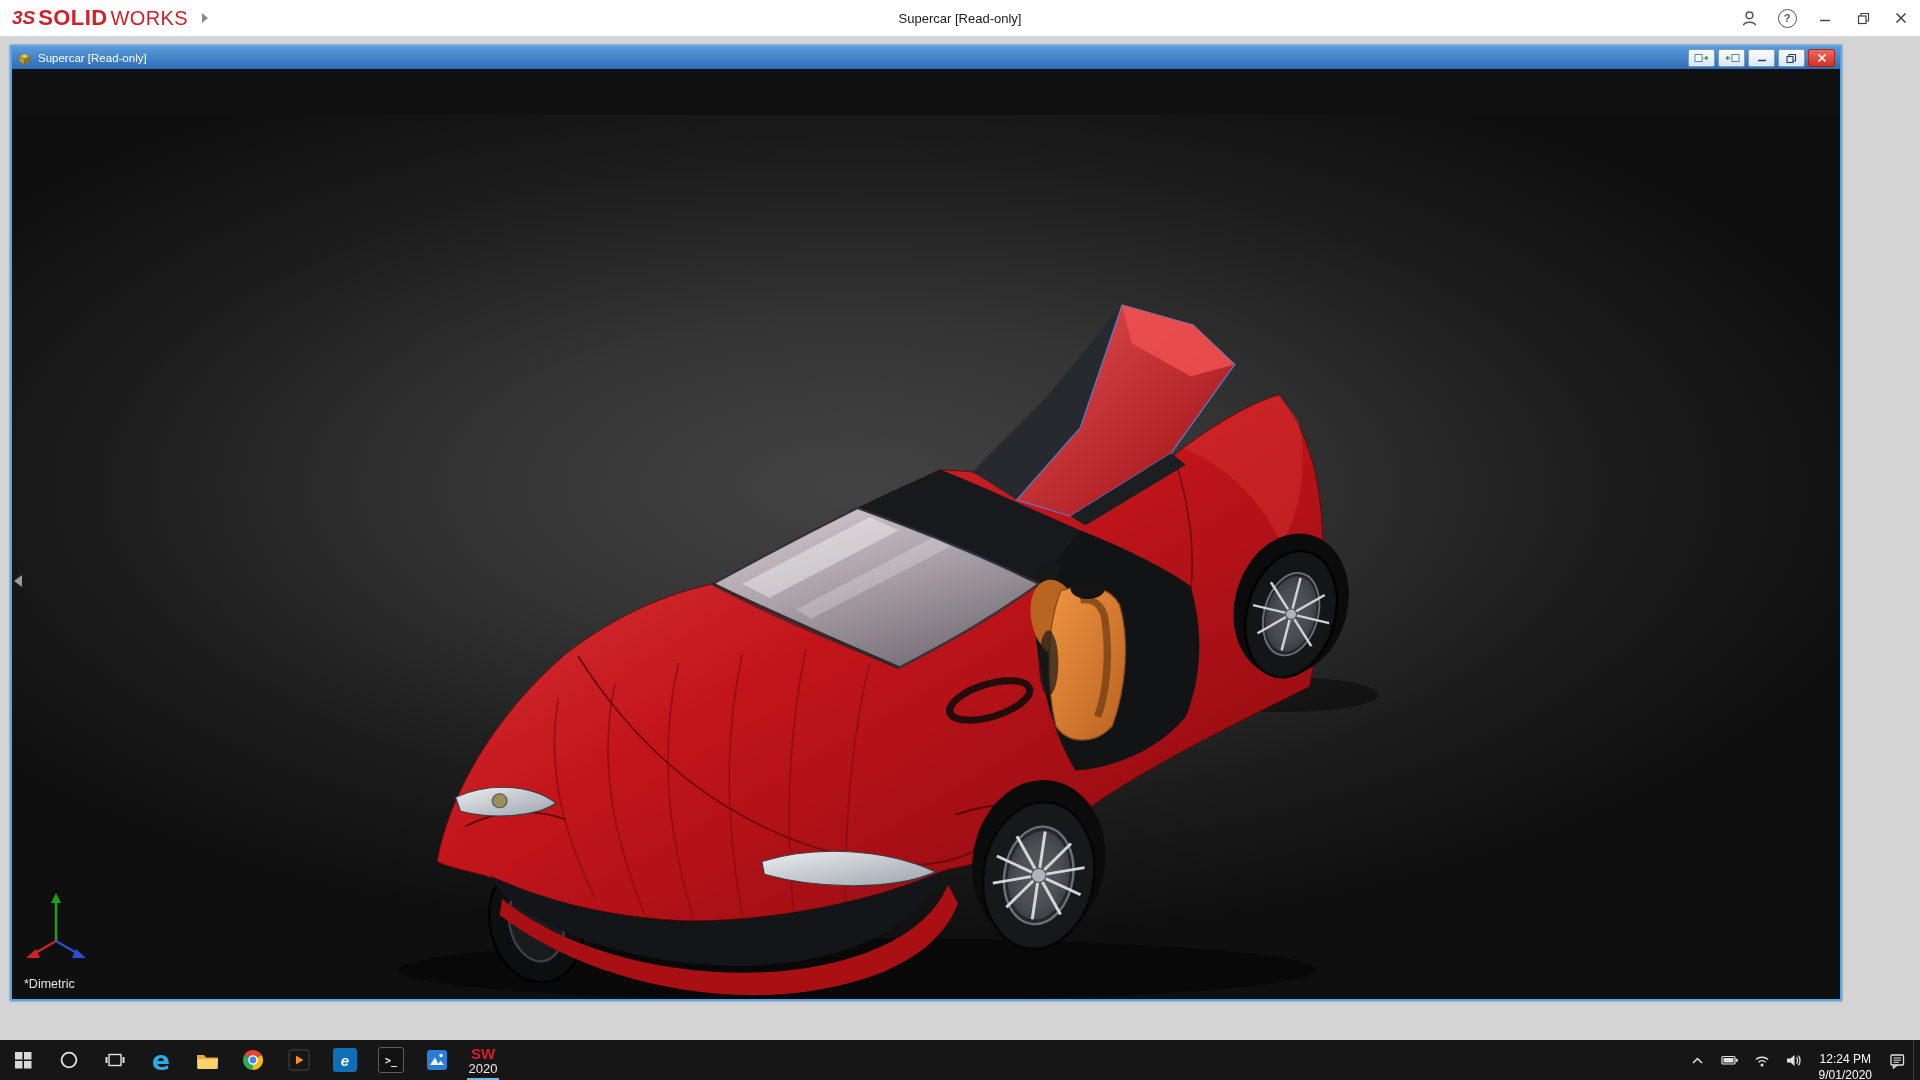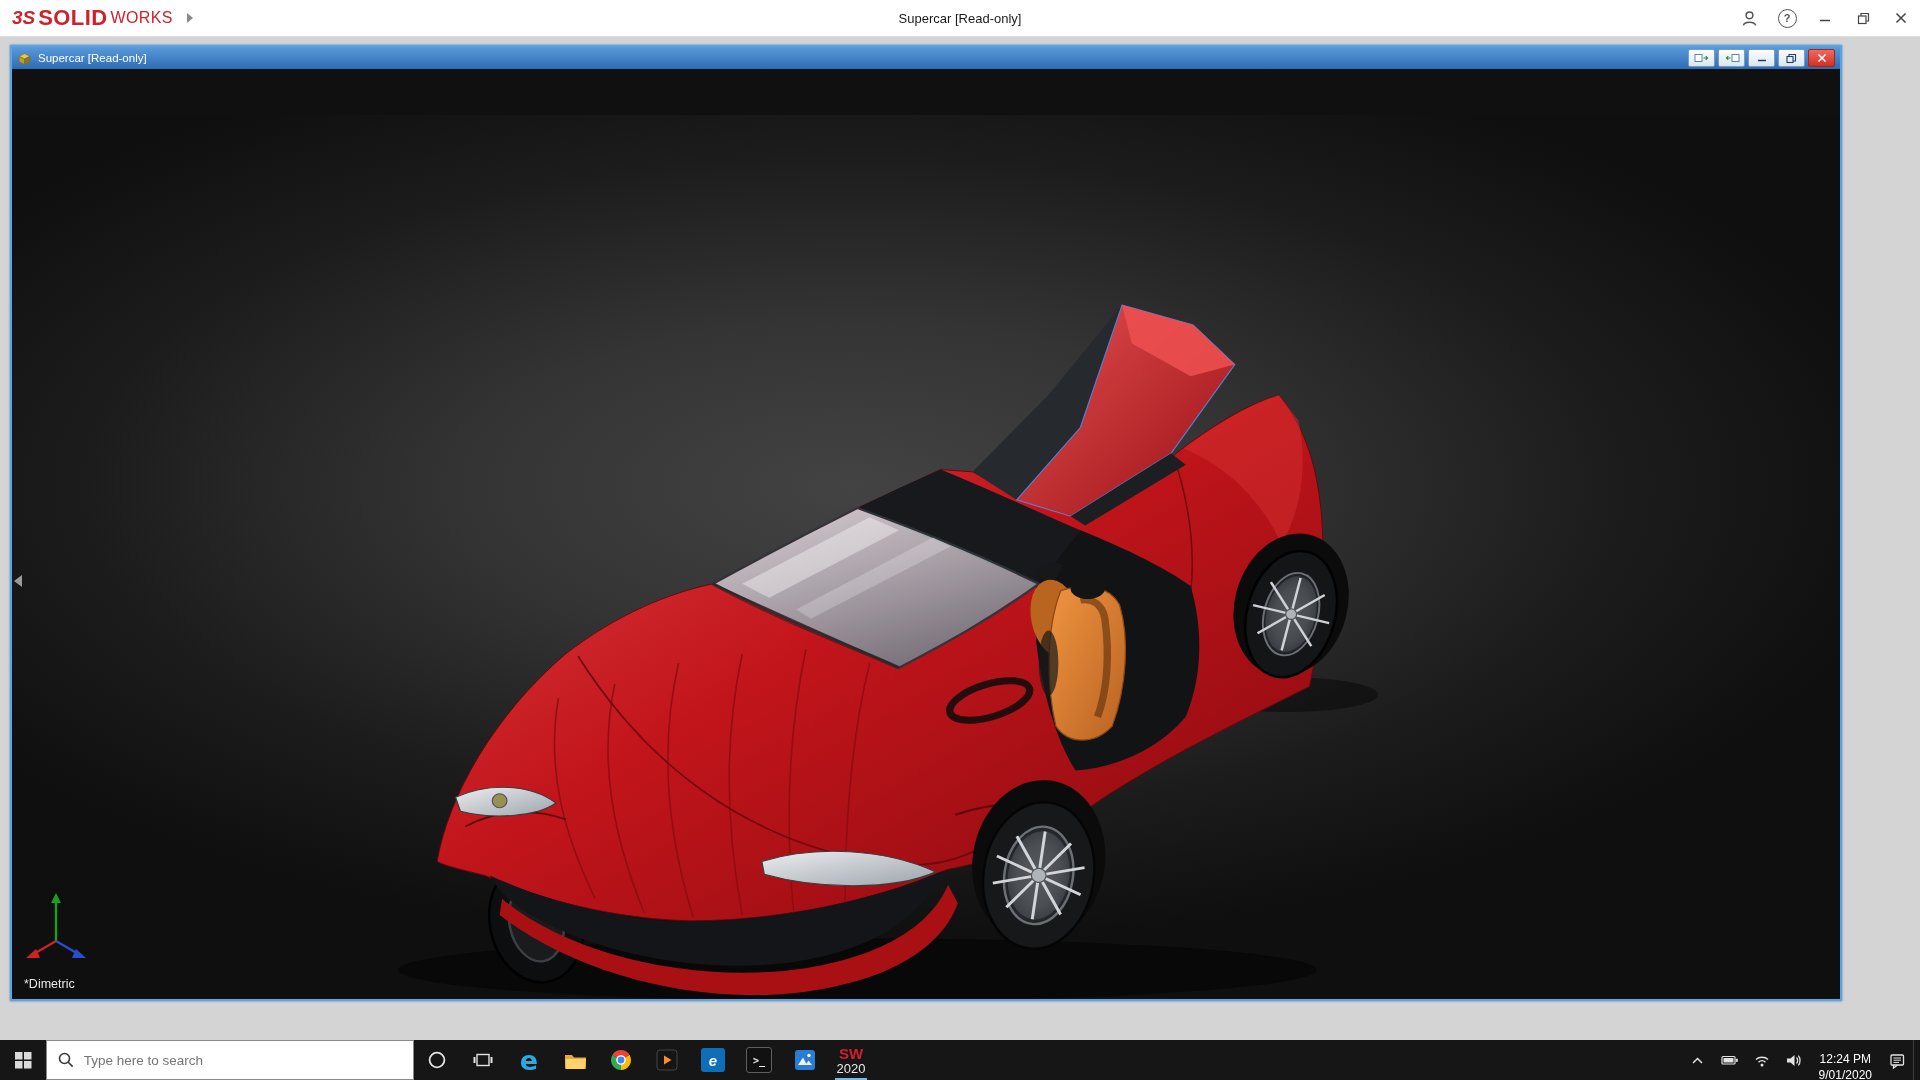--- a/index.html
+++ b/index.html
@@ -5,21 +5,21 @@
   html,body{margin:0;padding:0;width:1920px;height:1080px;overflow:hidden;
     font-family:"Liberation Sans", sans-serif;background:#d4d4d4;}
   .screen{position:relative;width:1920px;height:1080px;background:#d4d4d4;}
 
   
   .app-titlebar{position:absolute;top:0;left:0;right:0;height:36px;background:#ffffff;
     border-bottom:1px solid #dcdcdc;display:flex;align-items:center;z-index:30;}
   .logo{display:flex;align-items:center;gap:3px;padding-left:12px;cursor:default;}
   .logo-mark{color:#d0202a;font-weight:bold;font-style:italic;font-size:19px;}
   .brand-bold{color:#d0202a;font-weight:bold;font-size:22px;letter-spacing:.4px;}
-  .brand-light{color:#d0202a;font-weight:normal;font-size:16px;letter-spacing:.4px;}
+  .brand-light{color:#d0202a;font-weight:normal;font-size:20px;letter-spacing:.4px;}
   .logo-chevron{width:0;height:0;border-top:5px solid transparent;border-bottom:5px solid transparent;
     border-left:6px solid #8a8a8a;margin-left:14px;align-self:center;}
   .app-title{position:absolute;left:50%;top:0;height:36px;display:flex;align-items:center;
     transform:translateX(-50%);font-size:13px;color:#1a1a1a;}
   .app-controls{margin-left:auto;display:flex;height:36px;}
   .app-ctl{width:38px;height:36px;display:flex;align-items:center;justify-content:center;}
   .help-circle{width:17px;height:17px;border:1.4px solid #555;border-radius:50%;
     display:flex;align-items:center;justify-content:center;font-size:11px;font-weight:bold;color:#555;}
 
   
@@ -306,27 +306,20 @@
 
     <div class="tb-btn">
       <svg width="17" height="17">
         <rect x="0" y="0" width="7.5" height="7.5" fill="#dadada"></rect>
         <rect x="9" y="0" width="7.5" height="7.5" fill="#dadada"></rect>
         <rect x="0" y="9" width="7.5" height="7.5" fill="#dadada"></rect>
         <rect x="9" y="9" width="7.5" height="7.5" fill="#dadada"></rect>
       </svg>
     </div>
 
-    <div class="search-box">
-      <svg width="16" height="16">
-        <circle cx="6.5" cy="6.5" r="5" fill="none" stroke="#3a3a3a" stroke-width="1.6"></circle>
-        <line x1="10.3" y1="10.3" x2="14.6" y2="14.6" stroke="#3a3a3a" stroke-width="1.6"></line>
-      </svg>
-      <input type="text" placeholder="Type here to search" style="">
-    </div>
 
     <div class="tb-btn">
       <svg width="20" height="20">
         <circle cx="10" cy="10" r="7.4" fill="none" stroke="#e2e2e2" stroke-width="1.8"></circle>
       </svg>
     </div>
 
     <div class="tb-btn">
       <svg width="20" height="18">
         <rect x="4" y="3.5" width="12" height="11" fill="none" stroke="#e2e2e2" stroke-width="1.4"></rect>

